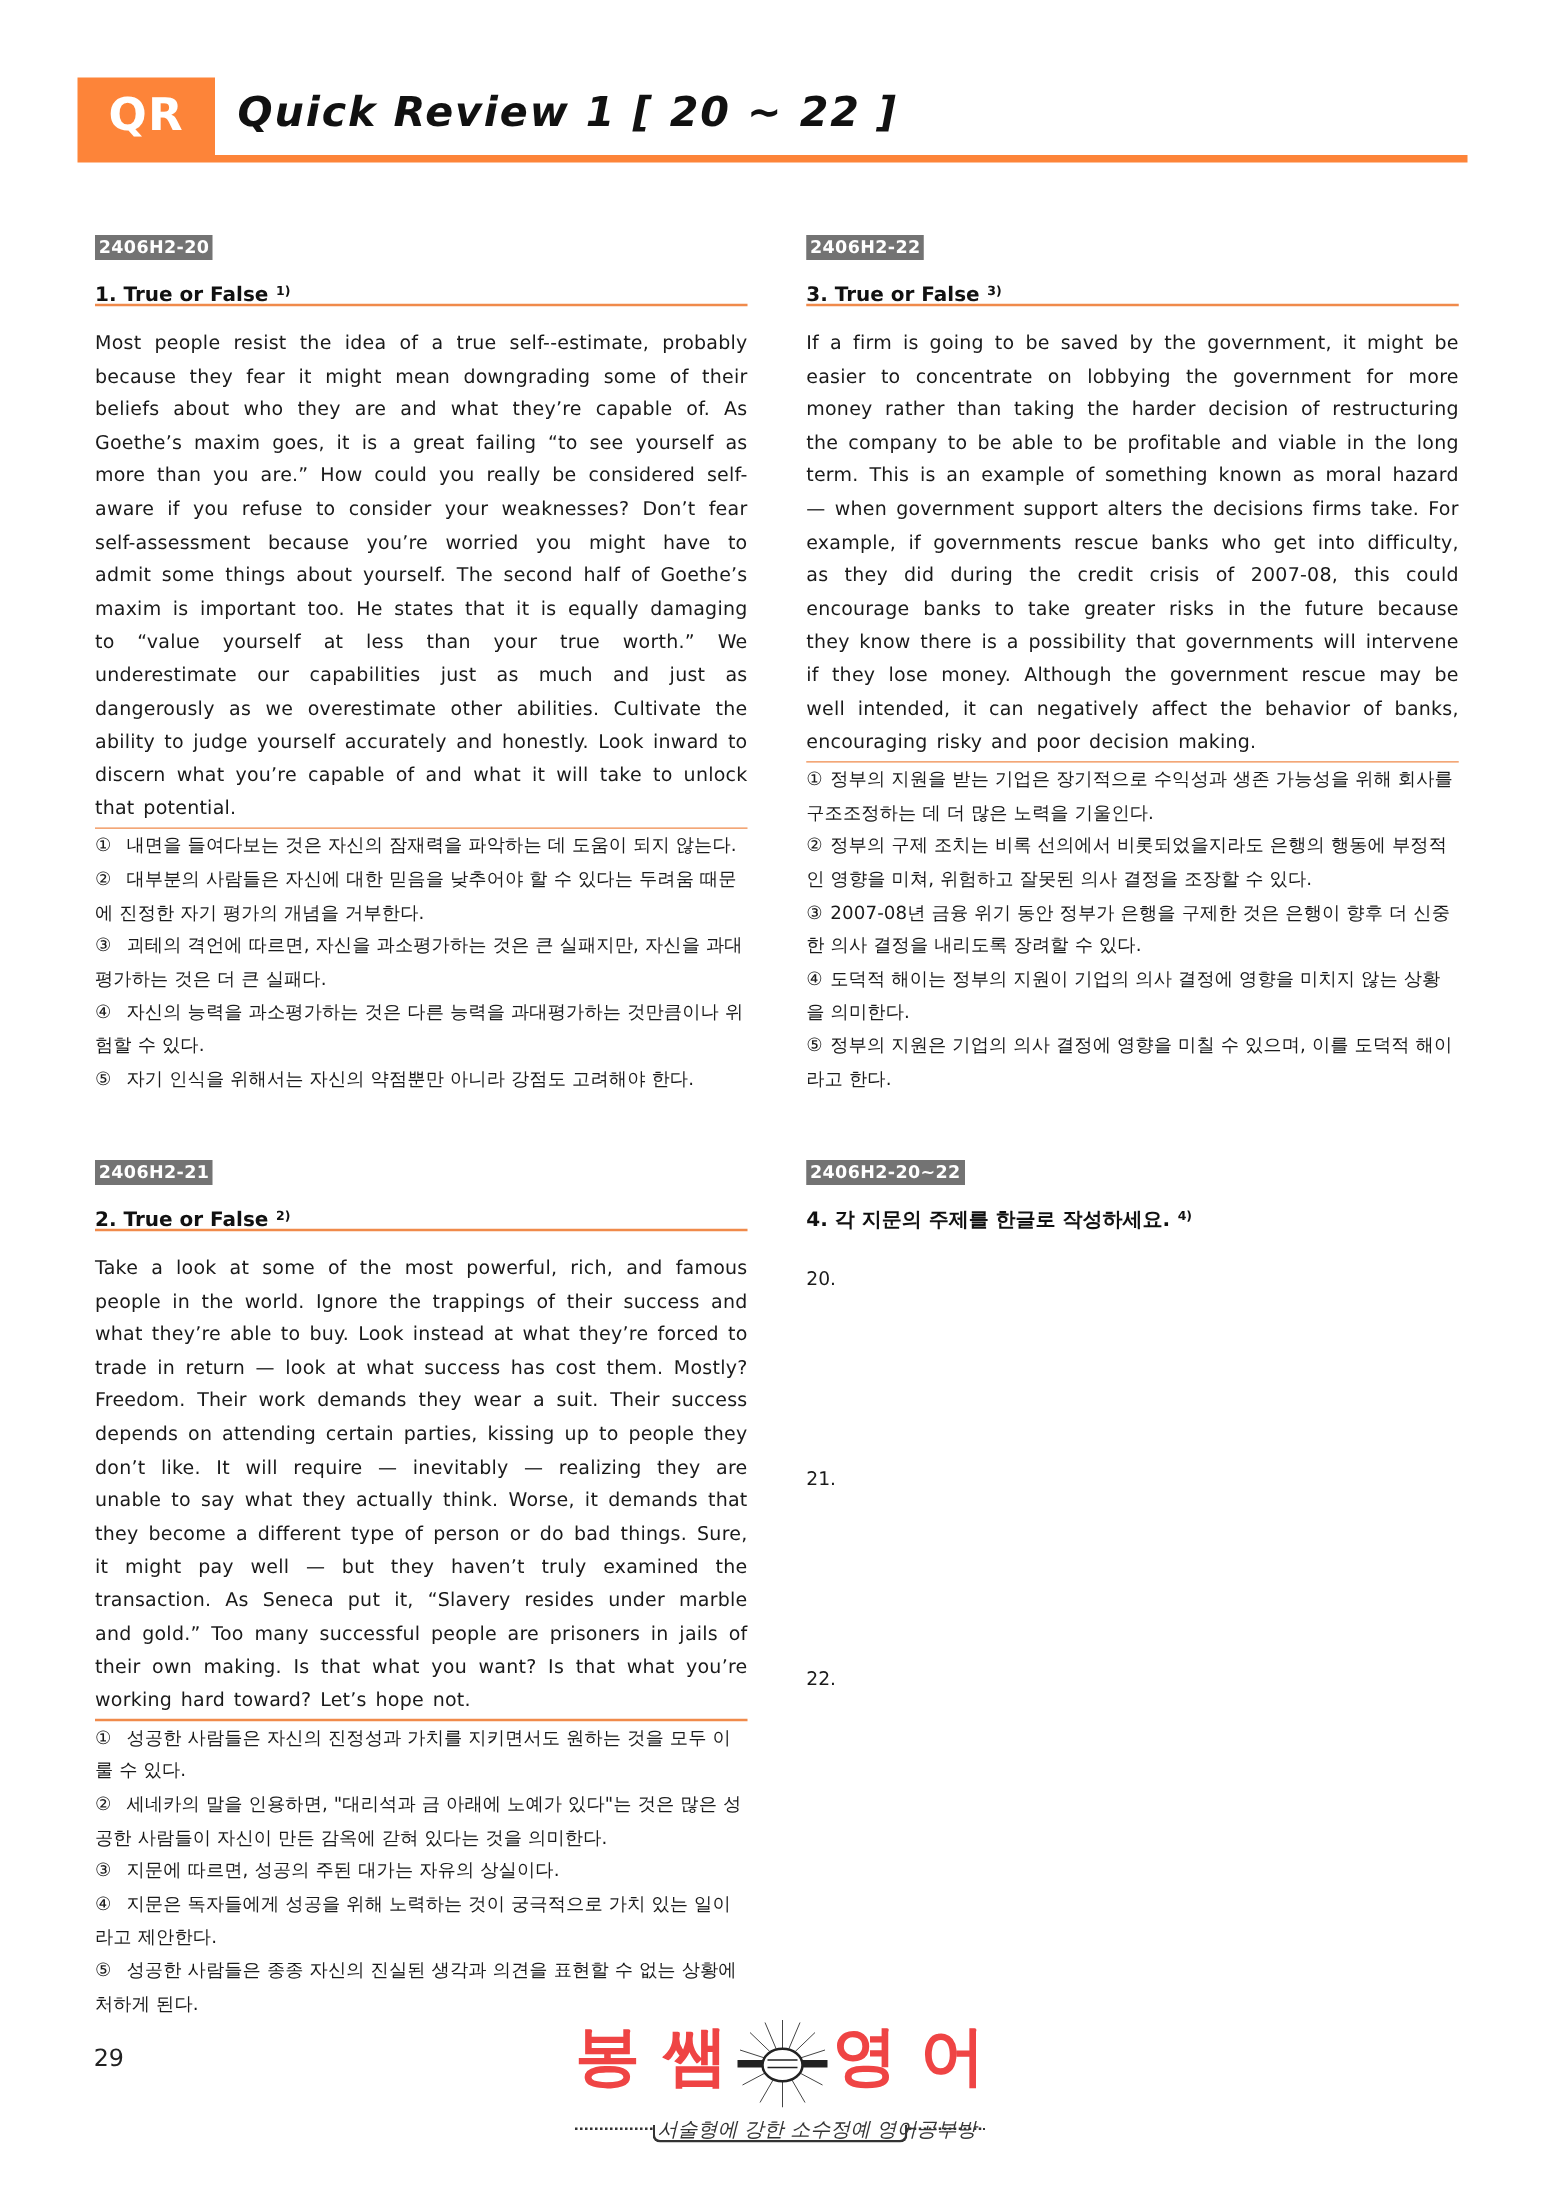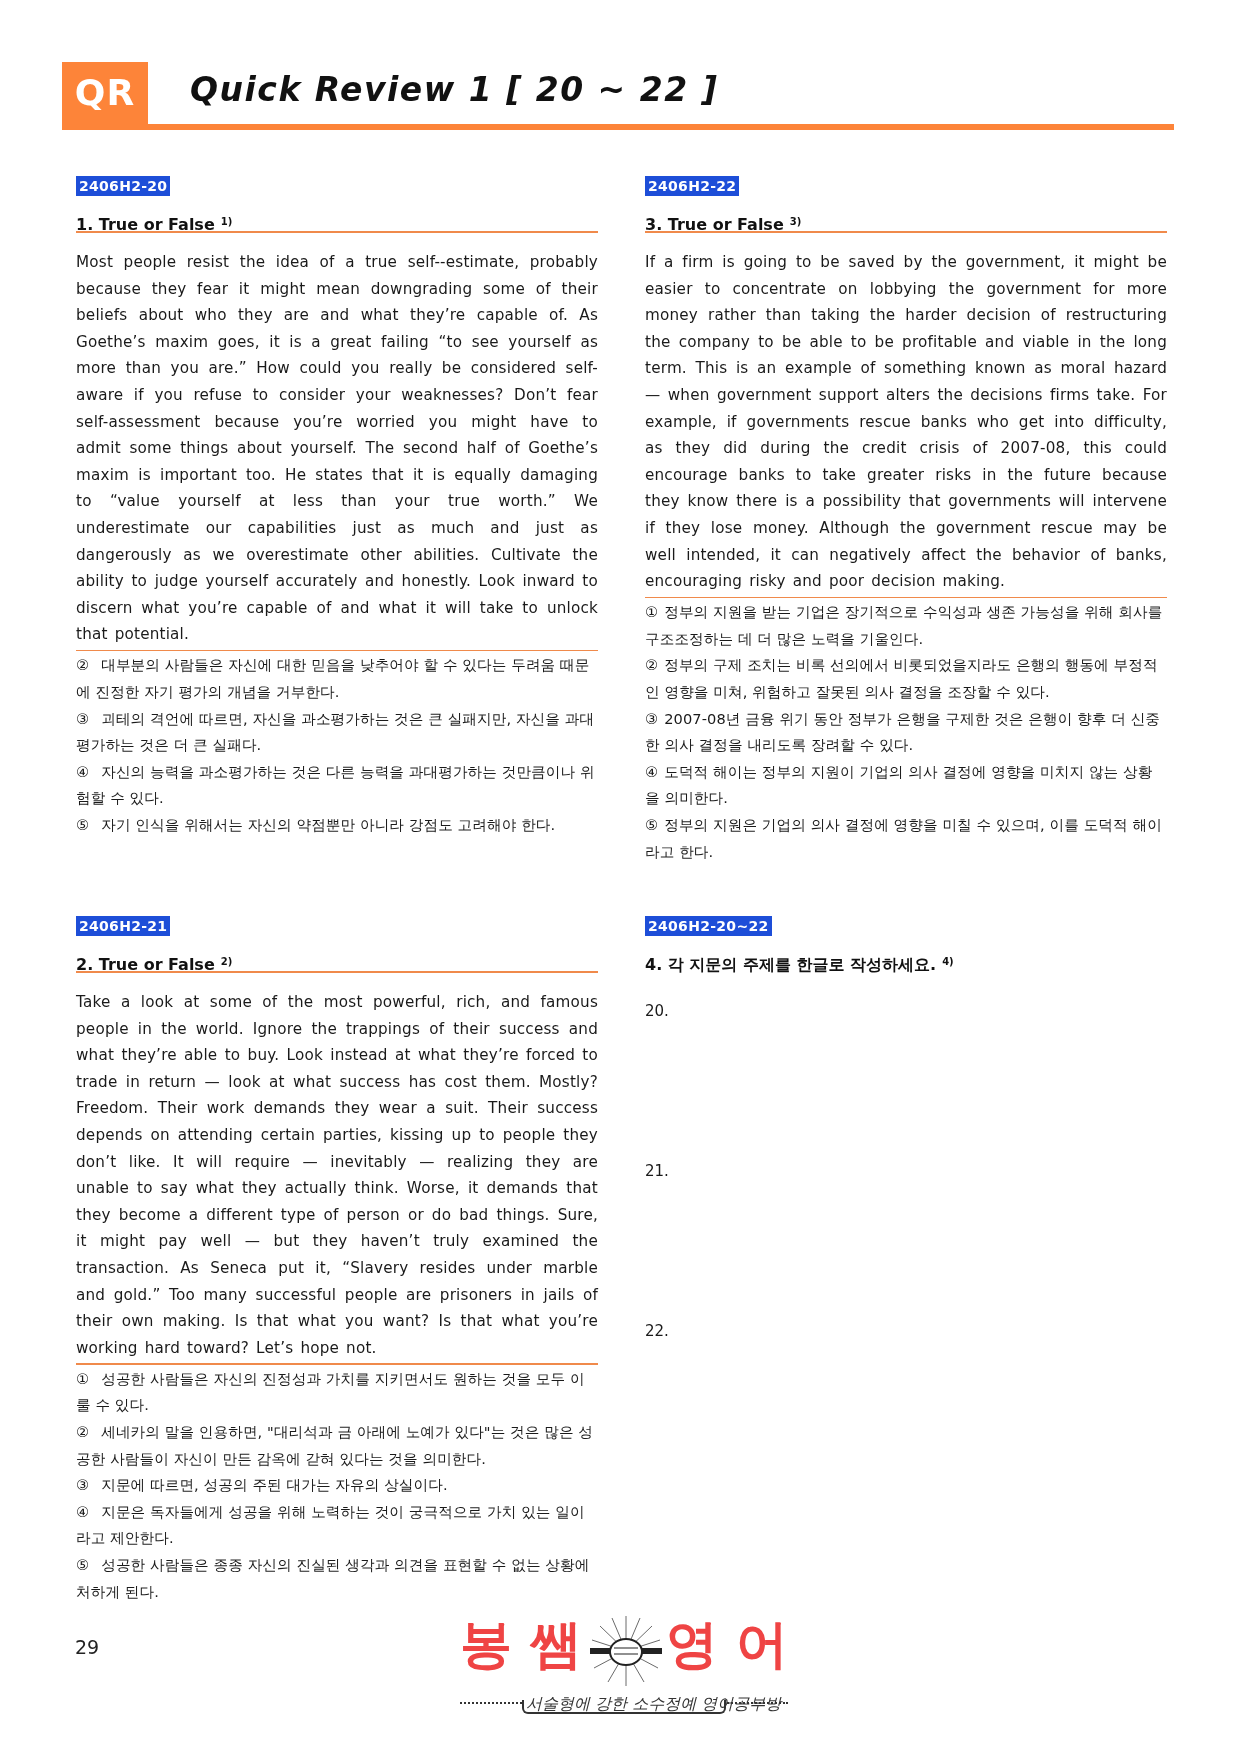--- a/index.html
+++ b/index.html
@@ -1,26 +1,26 @@
 <!DOCTYPE html>
 <html><head>
 <meta charset="utf-8">
 <style>
   html, body { margin: 0; padding: 0; background: #ffffff; }
   body { width: 1240px; height: 1754px; position: relative; overflow: hidden;
          font-family: "DejaVu Sans", "Liberation Sans", sans-serif; color: #111; }
   .header { position: absolute; left: 62px; top: 62px; width: 1112px; height: 66px; }
-  .qr-box { position: absolute; left: 0; top: 0; width: 86px; height: 62px; background: #fd8439;
+  .qr-box { position: absolute; left: 0; top: 0; width: 110px; height: 62px; background: #fd8439;
             color: #fff; font-size: 36px; font-weight: bold; line-height: 62px; text-align: center; letter-spacing: 1px; }
   .title { position: absolute; left: 128px; top: 8px; font-size: 33px; font-weight: bold; letter-spacing: 1.5px; color: #111; white-space: pre; font-style: italic; }
   .header-rule { position: absolute; left: 0; top: 62px; width: 1112px; height: 6px; background: #fd8439; }
 
   .section { position: absolute; width: 522px; }
-  .tag { display: inline-block; background: #1d4ed8; color: #fff; font-size: 14px; font-weight: bold;
-         padding: 1px 3px; line-height: 18px; letter-spacing: 0.3px; }
+  .tag { display: inline-block; background: #737373; color: #fff; font-size: 14px; font-weight: bold;
+         padding: 1px 3px; line-height: 18px; letter-spacing: 0.3px; margin-top: 12px; }
   .q-title { font-size: 16px; font-weight: bold; margin-top: 10px; height: 22px; line-height: 32px; white-space: nowrap; }
   .q-title sup { font-size: 10px; margin-left: 6px; vertical-align: 5px; }
   .rule { height: 2px; background: #f08a4b; margin-top: 3px; }
   .passage { font-size: 15.2px; line-height: 26.6px; text-align: justify; text-align-last: left;
              word-spacing: 2px; letter-spacing: 0.2px; margin-top: 16px; color: #1a1a1a; }
   .passage-rule { height: 1.5px; background: #f08a4b; margin-top: 2px; }
   .options { font-size: 14.6px; line-height: 26.6px; margin-top: 1px; color: #1a1a1a; letter-spacing: 0.1px; }
   .opt .num { margin-right: 12px; }
   .opt.tight .num { margin-right: 6px; }
   .answers { margin-top: 34px; }
@@ -45,20 +45,21 @@
 
 <div class="section" style="left:76px; top:176px;">
   <span class="tag">2406H2-20</span>
   <div class="q-title">
     <span>1. True or False</span><sup>1)</sup>
   </div>
   <div class="rule"></div>
   <div class="passage">Most people resist the idea of a true self--estimate, probably because they fear it might mean downgrading some of their beliefs about who they are and what they’re capable of. As Goethe’s maxim goes, it is a great failing “to see yourself as more than you are.” How could you really be considered self-aware if you refuse to consider your weaknesses? Don’t fear self-assessment because you’re worried you might have to admit some things about yourself. The second half of Goethe’s maxim is important too. He states that it is equally damaging to “value yourself at less than your true worth.” We underestimate our capabilities just as much and just as dangerously as we overestimate other abilities. Cultivate the ability to judge yourself accurately and honestly. Look inward to discern what you’re capable of and what it will take to unlock that potential.</div>
   <div class="passage-rule"></div>
   <div class="options">
+    <div class="opt"><span class="num">①</span><span>내면을 들여다보는 것은 자신의 잠재력을 파악하는 데 도움이 되지 않는다.</span></div>
     <div class="opt"><span class="num">②</span><span>대부분의 사람들은 자신에 대한 믿음을 낮추어야 할 수 있다는 두려움 때문에 진정한 자기 평가의 개념을 거부한다.</span></div>
     <div class="opt"><span class="num">③</span><span>괴테의 격언에 따르면, 자신을 과소평가하는 것은 큰 실패지만, 자신을 과대평가하는 것은 더 큰 실패다.</span></div>
     <div class="opt"><span class="num">④</span><span>자신의 능력을 과소평가하는 것은 다른 능력을 과대평가하는 것만큼이나 위험할 수 있다.</span></div>
     <div class="opt"><span class="num">⑤</span><span>자기 인식을 위해서는 자신의 약점뿐만 아니라 강점도 고려해야 한다.</span></div>
   </div>
 </div>
 
 <div class="section" style="left:76px; top:916px;">
   <span class="tag">2406H2-21</span>
   <div class="q-title">

